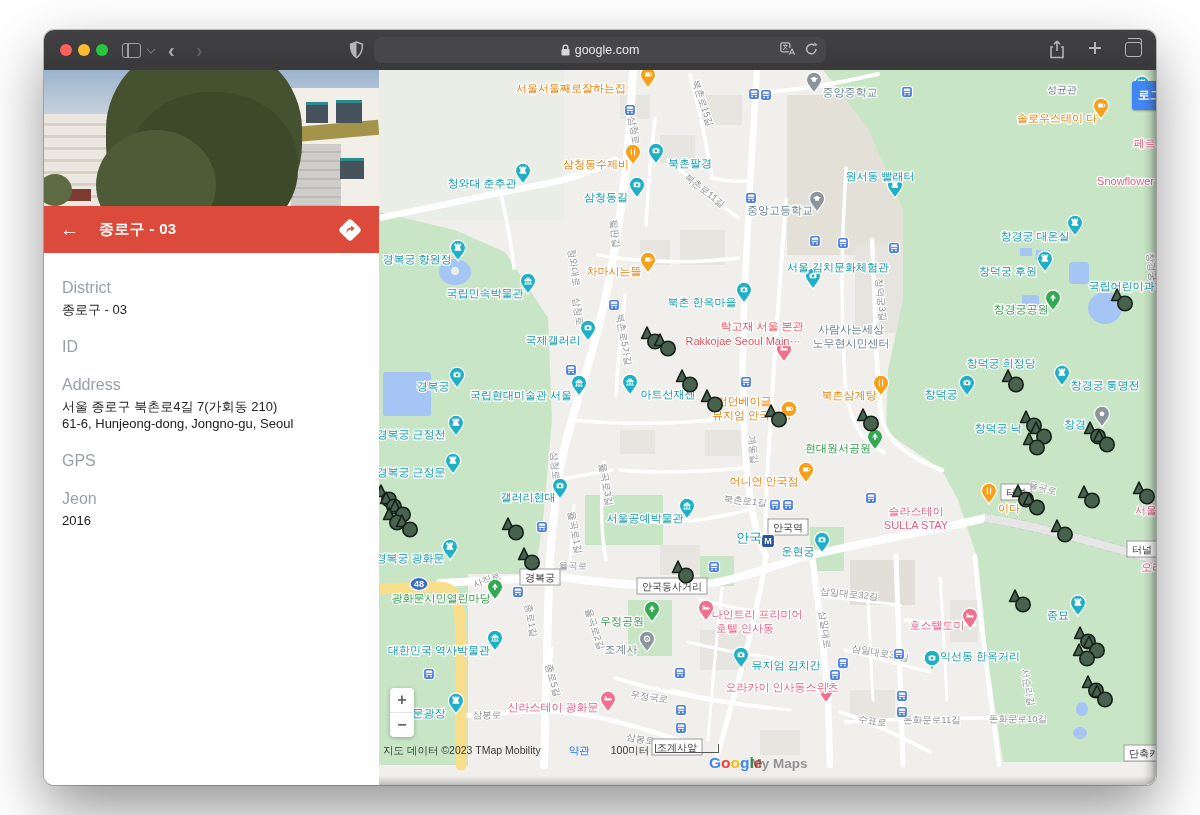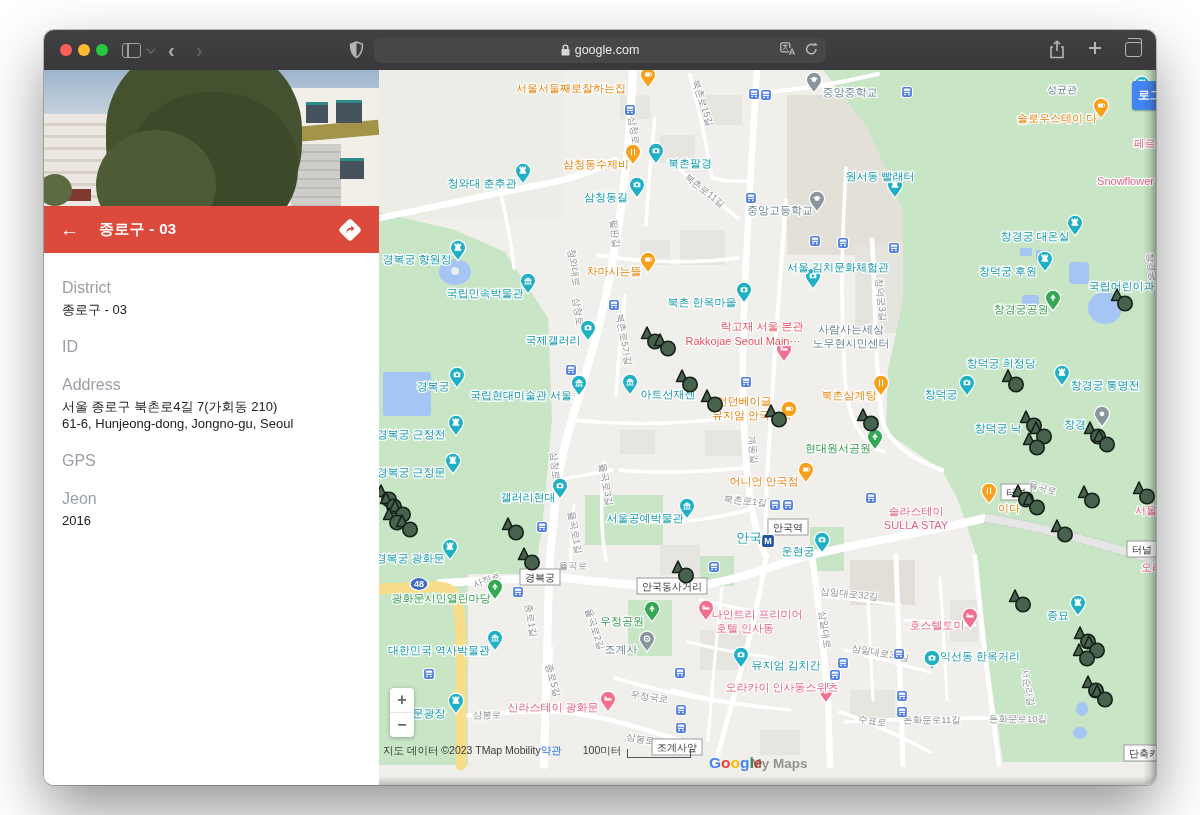--- a/index.html
+++ b/index.html
@@ -56,22 +56,22 @@
   .map{position:relative;width:777px;height:715px;background:#f0efeb;overflow:hidden;}
   .map svg{position:absolute;left:0;top:0;}
   .map svg text{font-family:"Liberation Sans",sans-serif;}
   .login{position:absolute;left:708px;top:11px;width:48px;height:29px;background:#4285f4;border-radius:3px;color:#fff;
          font-size:12px;font-weight:bold;display:flex;align-items:center;justify-content:center;z-index:5;box-shadow:0 1px 2px rgba(0,0,0,.3);margin-left:45px;}
   .zoomctl{position:absolute;left:11px;top:618px;width:24px;background:#fff;border-radius:4px;box-shadow:0 1px 4px rgba(0,0,0,.3);z-index:5;}
   .zbtn{height:24px;display:flex;align-items:center;justify-content:center;color:#666;font-size:16px;font-weight:bold;}
   .zbtn:first-child{border-bottom:1px solid #e6e6e6;}
   .wmark{position:absolute;left:330px;top:684px;z-index:4;font-size:15.5px;font-weight:bold;white-space:nowrap;}
   .wmark .mym{font-size:13.5px;color:rgba(70,70,70,.55);margin-left:-12px;}
-  .attrib{position:absolute;left:4px;top:674px;z-index:4;font-size:10.5px;color:#3a3a3a;display:flex;align-items:flex-end;white-space:nowrap;}
-  .attrib .terms{color:#1a73e8;}
+  .attrib{position:absolute;left:4px;top:674px;z-index:4;font-size:10.5px;color:#3a3a3a;display:flex;align-items:flex-start;white-space:nowrap;}
+  .attrib .terms{color:#1a73e8;margin-left:28px;}
   .attrib .sc{margin-left:21px;}
   .scalebar{display:inline-block;width:62px;height:8px;border:1.5px solid #555;border-top:none;margin-left:6px;}
   .edge-r{position:absolute;right:0;top:0;width:13px;height:100%;z-index:8;pointer-events:none;
           background:linear-gradient(to right,rgba(0,0,0,0),rgba(60,60,60,.16) 55%,rgba(25,25,25,.38));}
   .edge-b{position:absolute;left:0;bottom:0;width:100%;height:9px;z-index:8;pointer-events:none;
           background:linear-gradient(to bottom,rgba(0,0,0,0),rgba(60,60,60,.28));}
 </style>
 </head>
 <body>
 

